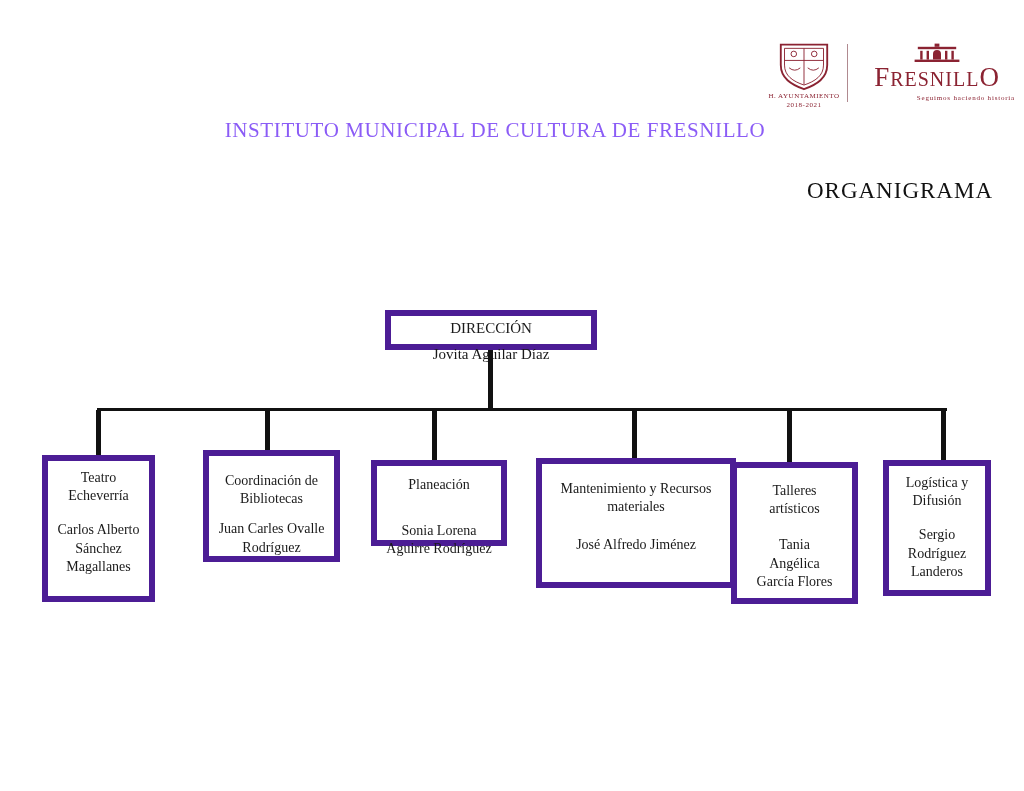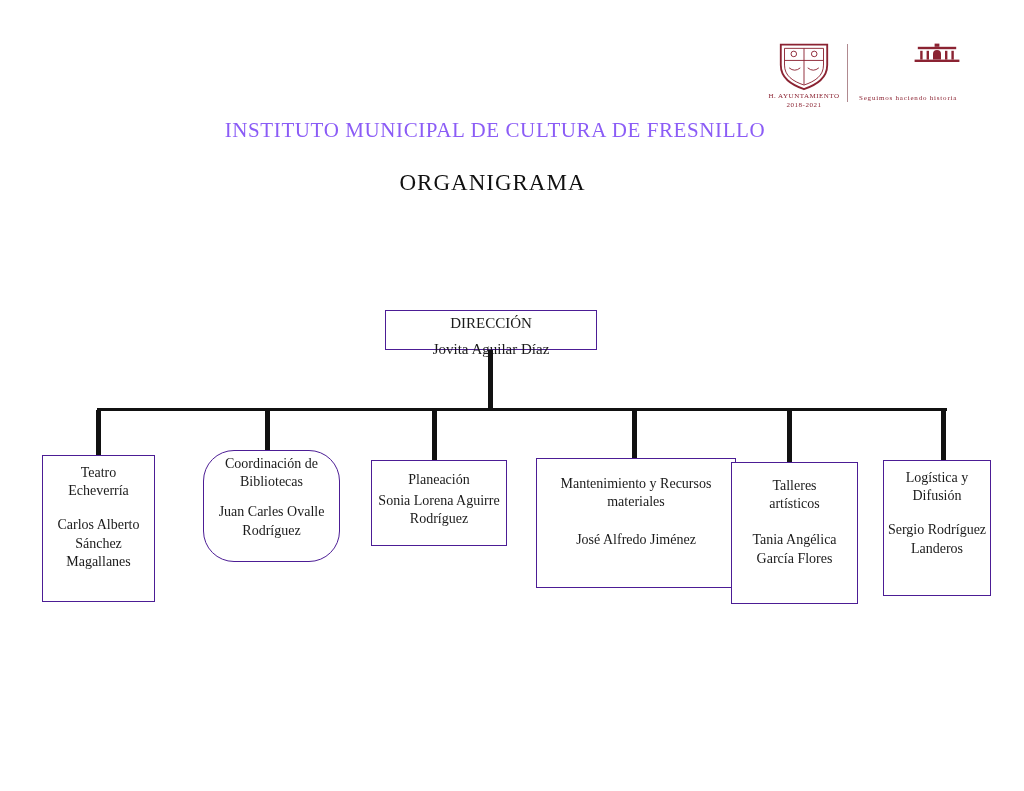--- a/index.html
+++ b/index.html
@@ -29,61 +29,61 @@
   .wordmark{
     position:absolute;left:104px;top:28px;width:156px;
     text-align:center;color:#8b2332;white-space:nowrap;
     font-family:"Liberation Serif", serif;
     letter-spacing:1px;line-height:1;
   }
   .wm-big{font-size:27px;}
   .wm-mid{font-size:20px;}
   .brand-tagline{
     position:absolute;left:104px;top:58px;width:156px;
-    text-align:left;color:#8b2332;
+    text-align:right;color:#8b2332;
     font-size:7px;letter-spacing:.8px;
   }
 
   
   .page-title{
     position:absolute;left:0;top:118px;width:990px;margin:0;
     text-align:center;font-weight:normal;
     font-size:21px;letter-spacing:.6px;color:#8b5cf6;
   }
   .page-subtitle{
-    position:absolute;left:0;top:170px;width:985px;margin:0;
-    text-align:center;font-weight:normal;
+    position:absolute;left:0;top:170px;width:985px;margin:8px;
+    text-align:right;font-weight:normal;
     font-size:23px;letter-spacing:1px;color:#111;
   }
 
   
   .node{
     position:absolute;
-    border:1px solid #4c1d95;
+    border:6px solid #4c1d95;
     background:#ffffff;
     text-align:center;
     box-sizing:border-box;
   }
   .node-title{font-size:14px;line-height:1.3;}
   .node-name{font-size:14px;line-height:1.3;margin-top:14px;}
 
   .node-root{left:385px;top:310px;width:212px;height:40px;padding-top:3px;}
   .node-root .node-title{font-size:15px;}
   .node-root .node-name{font-size:15px;margin-top:6px;}
 
   .c1{left:42px;  top:455px;width:113px;height:147px;padding:8px 9px;}
-  .c2{left:203px; top:450px;width:137px;height:112px;padding:4px 3px;border-radius:31px;}
+  .c2{left:203px; top:450px;width:137px;height:112px;padding:16px 3px;}
   .c3{left:371px; top:460px;width:136px;height:86px;padding:10px 3px;}
   .c4{left:536px; top:458px;width:200px;height:130px;padding:16px 6px;}
   .c5{left:731px; top:462px;width:127px;height:142px;padding:14px 16px;}
   .c6{left:883px; top:460px;width:108px;height:136px;padding:8px 3px;}
 
   .c1 .node-name{margin-top:16px;}
   .c2 .node-name{margin-top:12px;}
-  .c3 .node-name{margin-top:3px;}
+  .c3 .node-name{margin-top:28px;}
   .c4 .node-name{margin-top:20px;}
   .c5 .node-name{margin-top:18px;}
   .c6 .node-name{margin-top:16px;}
 
   
   .conn{position:absolute;background:#111;}
   .conn-stem{left:488px;top:350px;width:5px;height:60px;}
   .conn-h{left:97px;top:408px;width:850px;height:3px;}
   .d1{left:96px; top:410px;width:5px;height:45px;}
   .d2{left:265px;top:410px;width:5px;height:40px;}
@@ -115,20 +115,23 @@
     <svg class="building-icon" viewBox="0 0 60 26">
       <rect x="27" y="0" width="6" height="4" fill="#8b2332"></rect>
       <rect x="6" y="4" width="48" height="3" fill="#8b2332"></rect>
       <rect x="9" y="9" width="3" height="11" fill="#8b2332"></rect>
       <rect x="17" y="9" width="3" height="11" fill="#8b2332"></rect>
       <rect x="40" y="9" width="3" height="11" fill="#8b2332"></rect>
       <rect x="48" y="9" width="3" height="11" fill="#8b2332"></rect>
       <path d="M25,20 v-7 a5,5 0 0 1 10,0 v7 Z" fill="#8b2332"></path>
       <rect x="2" y="20" width="56" height="3" fill="#8b2332"></rect>
     </svg>
+    <div class="wordmark">
+      <span class="wm-big">F</span><span class="wm-mid">RESNILL</span><span class="wm-big">O</span>
+    </div>
     <div class="brand-tagline">Seguimos haciendo historia</div>
   </div>
 
   <h1 class="page-title">INSTITUTO MUNICIPAL DE CULTURA DE FRESNILLO</h1>
   <h2 class="page-subtitle">ORGANIGRAMA</h2>
 
   <div class="node node-root">
     <div class="node-title">DIRECCIÓN</div>
     <div class="node-name">Jovita Aguilar Díaz</div>
   </div>

